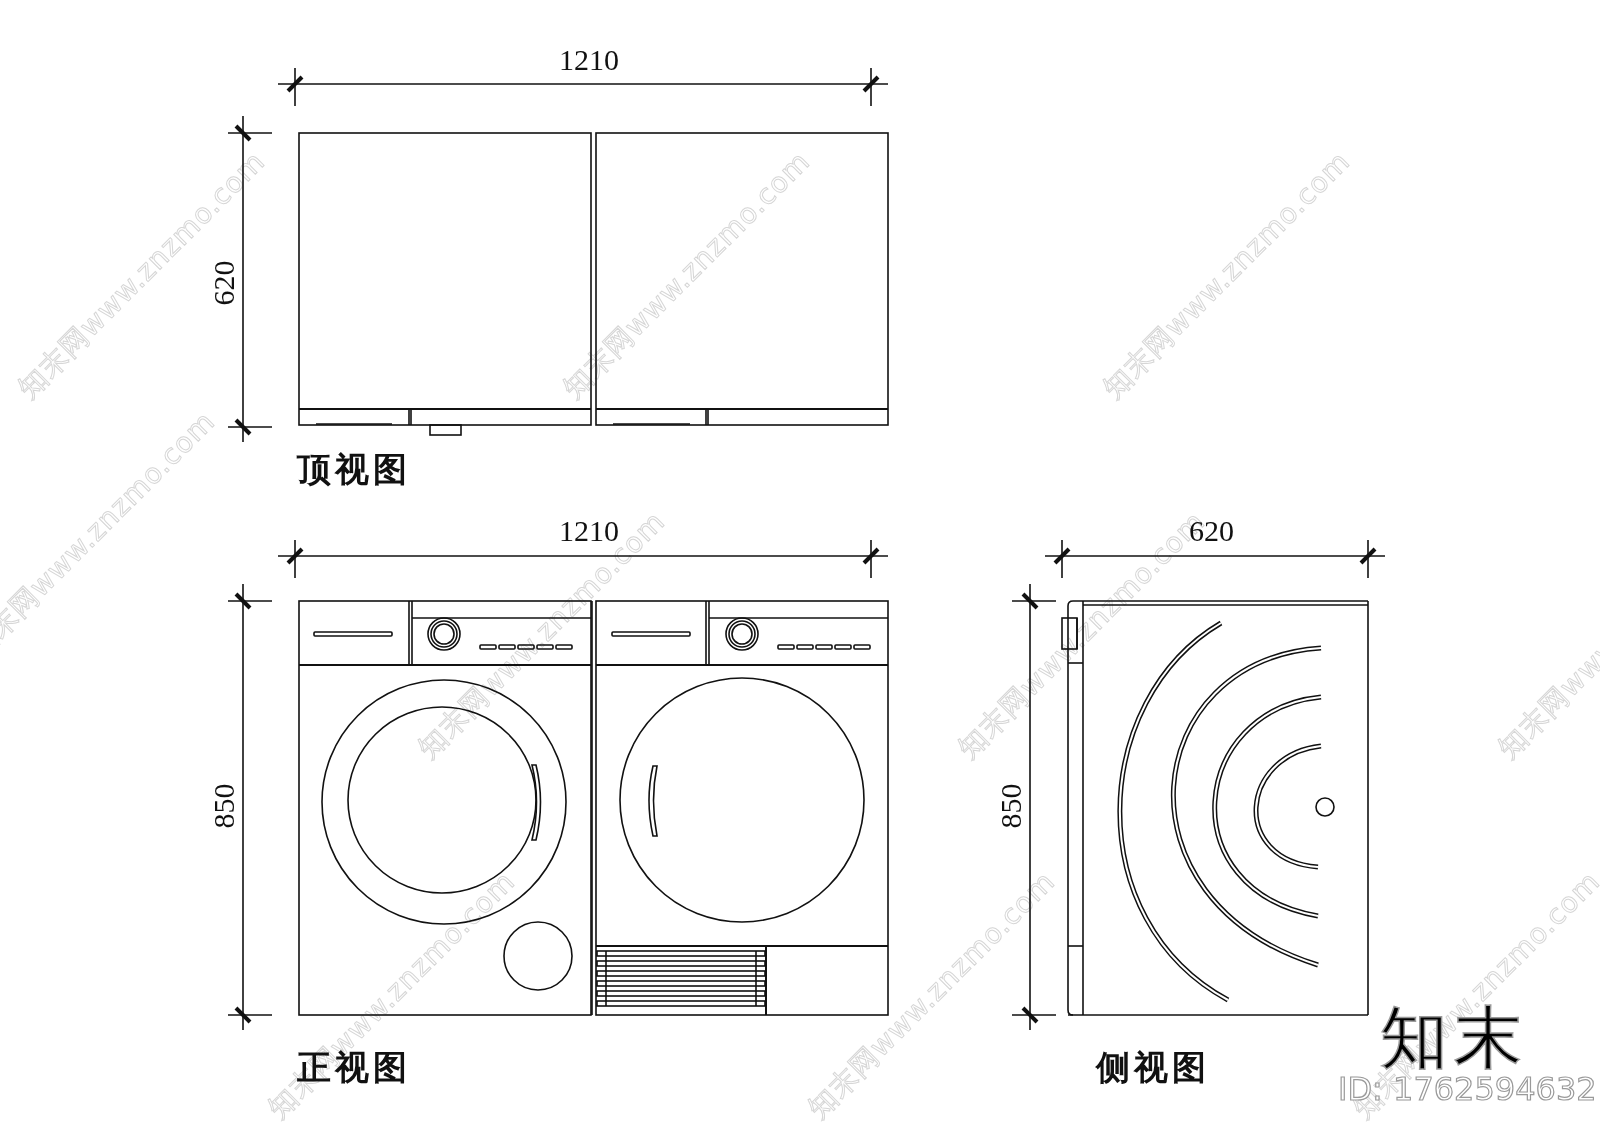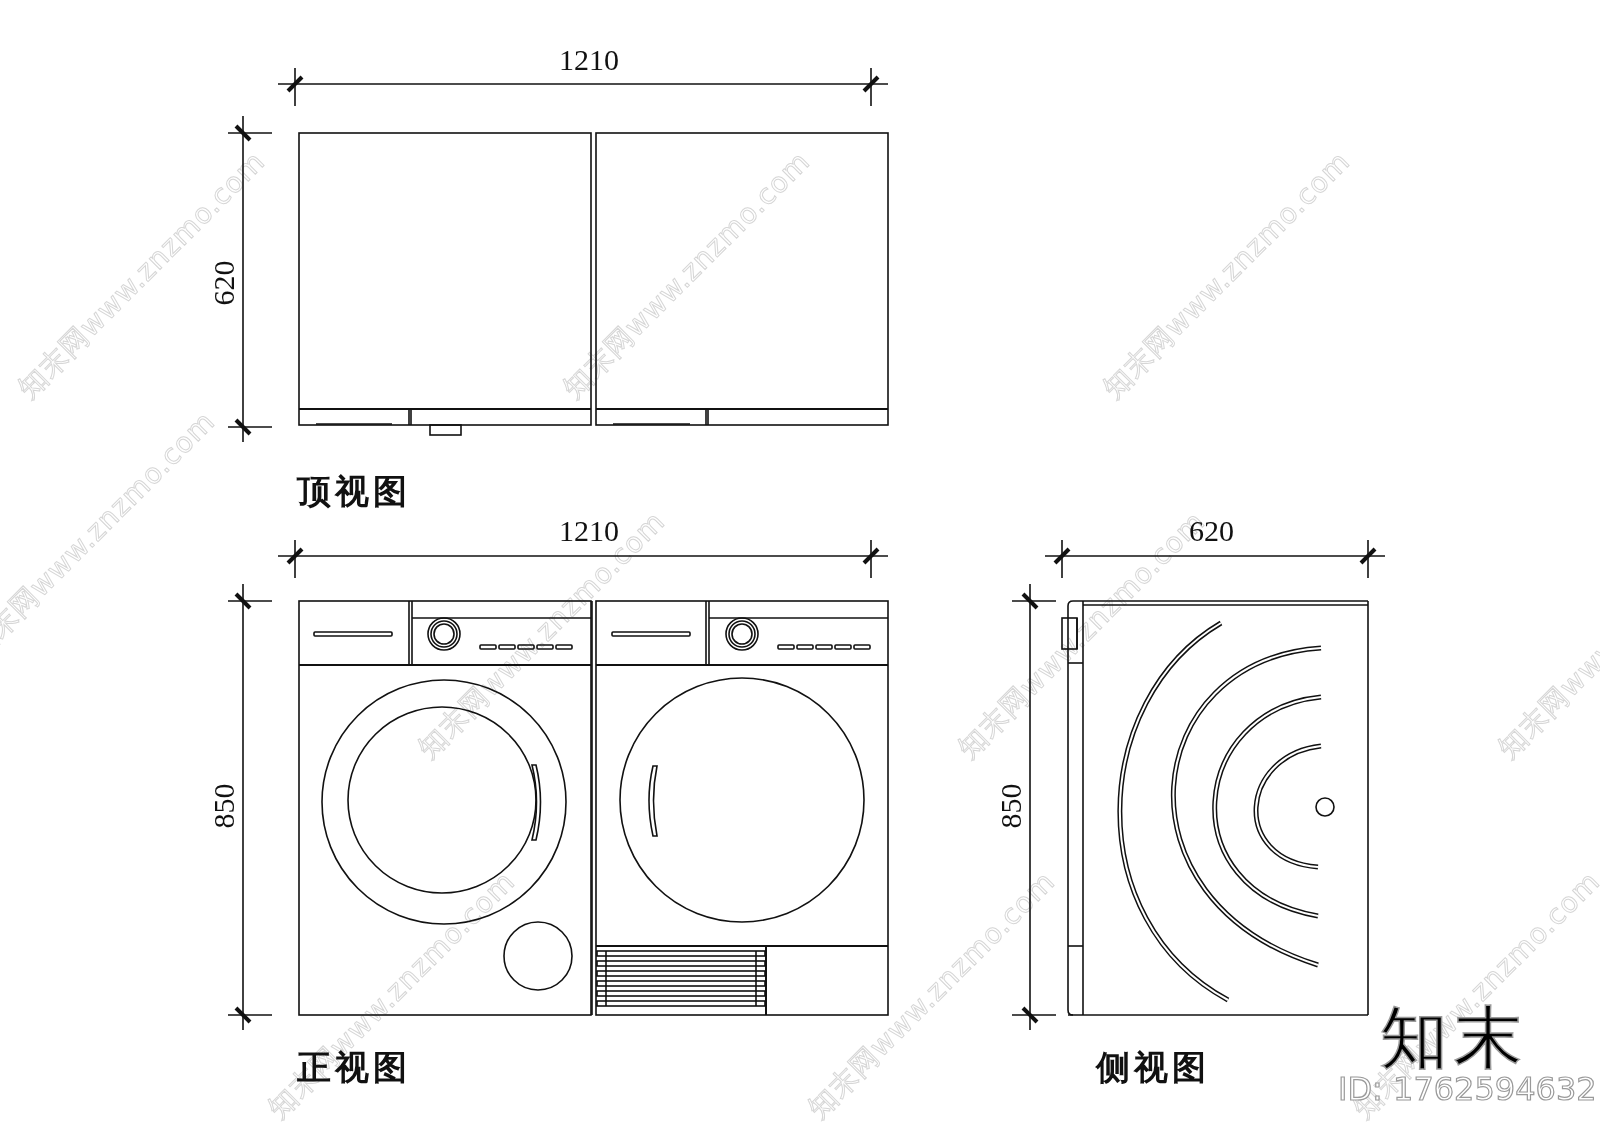--- a/index.html
+++ b/index.html
@@ -196,18 +196,18 @@
   </g>
 </svg>
 
 <div class="dim-text" style="left:559px; top:45px;">1210</div>
 <div class="dim-text vert" style="left:201px; top:268px;">620</div>
 <div class="dim-text" style="left:559px; top:516px;">1210</div>
 <div class="dim-text vert" style="left:201px; top:791px;">850</div>
 <div class="dim-text" style="left:1189px; top:516px;">620</div>
 <div class="dim-text vert" style="left:988px; top:791px;">850</div>
 
-<div class="view-title" style="left:297px; top:474px;">顶视图</div>
+<div class="view-title" style="left:297px; top:452px;">顶视图</div>
 <div class="view-title" style="left:297px; top:1050px;">正视图</div>
 <div class="view-title" style="left:1096px; top:1050px;">侧视图</div>
 
 <div class="brand-logo">知末</div>
 <div class="brand-id">ID: 1762594632</div>
 
 </body></html>

